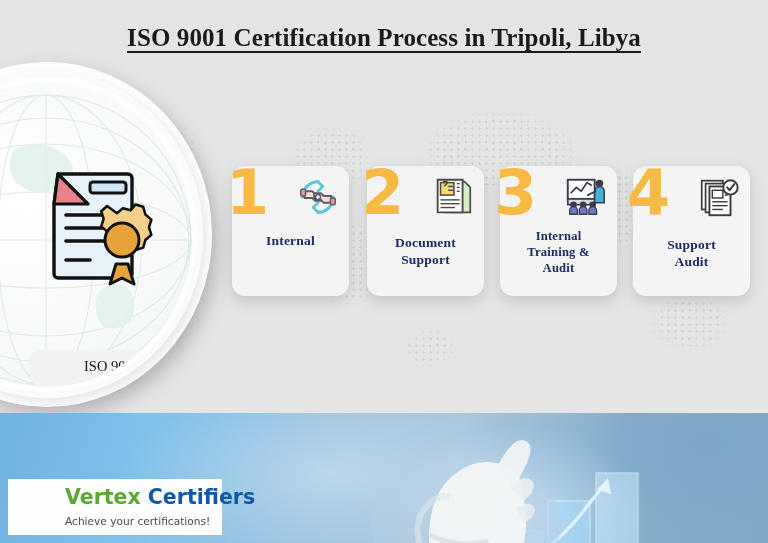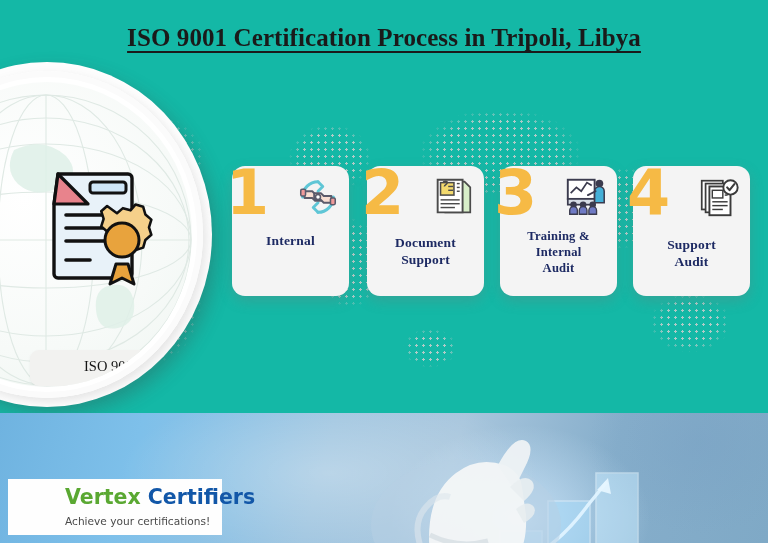--- a/index.html
+++ b/index.html
@@ -2,21 +2,21 @@
 <html><head>
 <meta charset="utf-8">
 <style>
   html,body{margin:0;padding:0;}
   body{
     width:768px;height:543px;overflow:hidden;
     font-family:"Liberation Serif", serif;
     background:#ffffff;
     position:relative;
   }
-  .stage{position:absolute;inset:0;width:768px;height:543px;overflow:hidden;background:#14b8a6;}
+  .stage{position:absolute;inset:0;width:768px;height:543px;overflow:hidden;background:#e5e5e5;}
 
   
   .worldmap{
     position:absolute;left:0;top:48px;width:768px;height:368px;
     background-image:
       radial-gradient(circle at center, #cfcfcf 1.05px, transparent 1.2px);
     background-size:7px 7px;
     -webkit-mask-image:
        radial-gradient(ellipse 120px 70px at 120px 110px,#000 55%,transparent 72%),
        radial-gradient(ellipse 70px 90px at 150px 250px,#000 55%,transparent 74%),
@@ -252,22 +252,22 @@
             <circle cx="11" cy="32" r="3.4" fill="#3b3b4e"></circle>
             <path d="M7 42v-4a4 4 0 0 1 8 0v4z" fill="#6f7ac4" stroke="#3b3b4e" stroke-width="1.4"></path>
             <circle cx="21" cy="32" r="3.4" fill="#3b3b4e"></circle>
             <path d="M17 42v-4a4 4 0 0 1 8 0v4z" fill="#6f7ac4" stroke="#3b3b4e" stroke-width="1.4"></path>
             <circle cx="31" cy="32" r="3.4" fill="#3b3b4e"></circle>
             <path d="M27 42v-4a4 4 0 0 1 8 0v4z" fill="#6f7ac4" stroke="#3b3b4e" stroke-width="1.4"></path>
           </g>
         </svg>
       </div>
       <div class="card-label">
+        <div>Internal</div>
         <div>Training &amp;</div>
-        <div>Internal</div>
         <div>Audit</div>
       </div>
     </div>
 
     <div class="card c4">
       <div class="card-top">
         <div class="num">4</div>
         <svg class="card-icon" viewBox="0 0 48 48">
           <rect x="6" y="7" width="22" height="30" fill="#fff" stroke="#3b3b3b" stroke-width="1.8"></rect>
           <rect x="10" y="10" width="22" height="30" fill="#fff" stroke="#3b3b3b" stroke-width="1.8"></rect>

